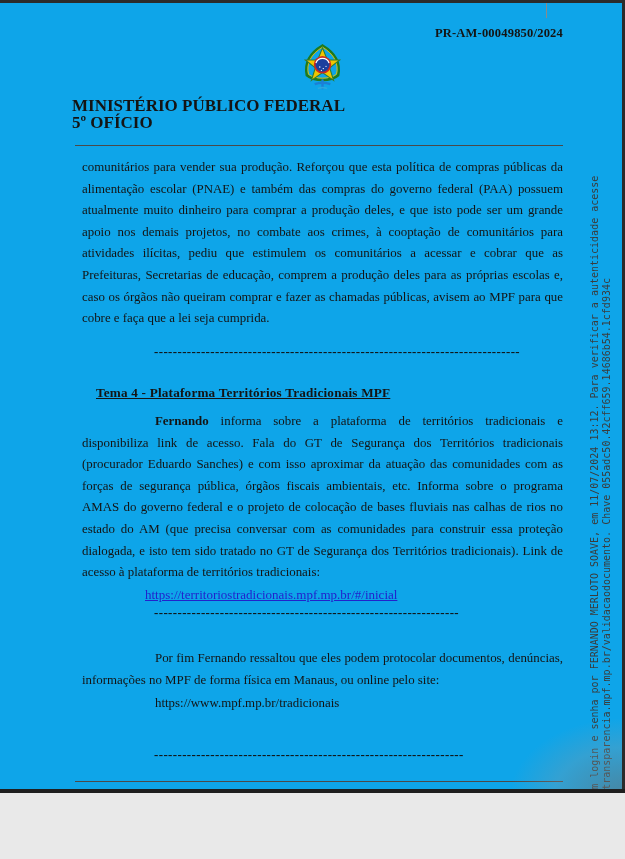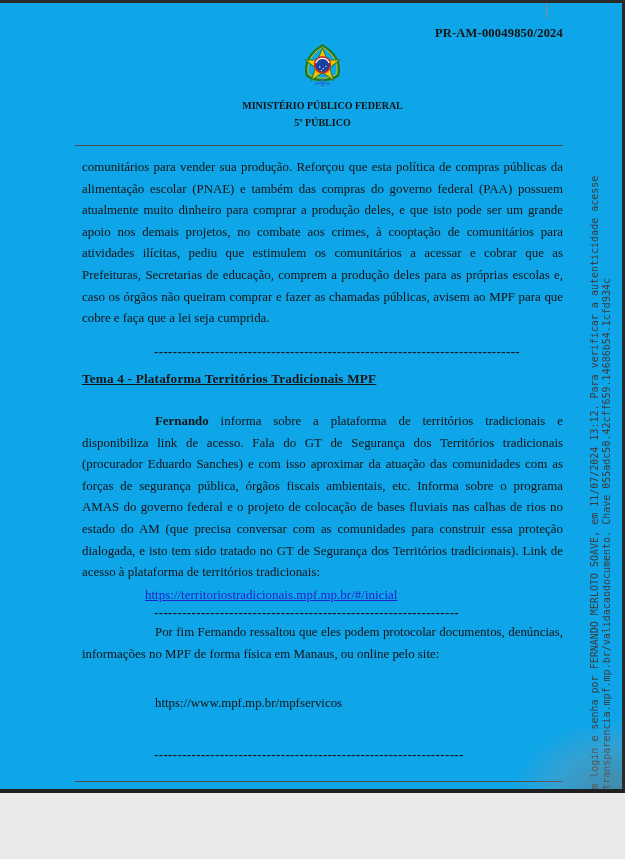--- a/index.html
+++ b/index.html
@@ -22,42 +22,42 @@
   }
 
   .protocol {
     position:absolute; top:26px; right:62px;
     font-weight:bold; font-size:12.5px; letter-spacing:.2px;
   }
 
   .crest { position:absolute; top:44px; left:82px; width:481px; text-align:center; }
   .org-block {
     position:absolute; top:97px; left:72px; width:501px;
-    text-align:center; font-weight:bold; font-size:10px; line-height:17px;
+    text-align:left; font-weight:bold; font-size:17px; line-height:17px;
   }
   .header-rule {
     position:absolute; top:145px; left:75px; width:488px; height:0;
     border-top:1.6px solid #4a4a4a;
   }
 
   .para {
     position:absolute; left:82px; width:481px; margin:0;
     font-size:12.9px; line-height:21.6px; text-align:justify;
   }
   .indent { text-indent:73px;font-family:Liberation Serif, serif; }
   .bold { font-weight:bold; }
 
   .sep {
     position:absolute; left:154px; margin:0;
     font-size:12.9px; font-weight:bold; letter-spacing:0.4px; color:#111;
     white-space:nowrap;
   }
 
   .tema {
-    position:absolute; left:82px; margin:0;
+    position:absolute; left:82px; margin:14px;
     font-size:13.2px; font-weight:bold; text-decoration:underline;
     letter-spacing:.2px;
   }
 
   .link-line { position:absolute; left:141px; margin:4px; font-size:13px; }
   .doc-link { color:#2222cc; text-decoration:underline; cursor:pointer; }
   .url-line { position:absolute; left:155px; margin:0; font-size:12.9px; color:#141414; }
 
   .footer-rule {
     position:absolute; top:781px; left:75px; width:488px; height:0;
@@ -108,40 +108,40 @@
       <circle cx="28.5" cy="33.8" r="0.7" fill="#ffffff"></circle>
 
       <rect x="28.5" y="45" width="3" height="13" rx="1" fill="#1c7fd6"></rect>
       <path d="M20 51.5 C26 49.5 34 49.5 40 51.5" fill="none" stroke="#1c7fd6" stroke-width="3"></path>
       <path d="M24 57 C28 55.5 32 55.5 36 57" fill="none" stroke="#2aa9e0" stroke-width="2.2"></path>
     </svg>
   </div>
 
   <div class="org-block">
     <div>MINISTÉRIO PÚBLICO FEDERAL</div>
-    <div>5º PÚBLICO</div>
+    <div>5º OFÍCIO</div>
   </div>
 
   <div class="header-rule"></div>
 
   <p class="para" style="top:157px">comunitários para vender sua produção. Reforçou que esta política de compras públicas da alimentação escolar (PNAE) e também das compras do governo federal (PAA) possuem atualmente muito dinheiro para comprar a produção deles, e que isto pode ser um grande apoio nos demais projetos, no combate aos crimes, à cooptação de comunitários para atividades ilícitas, pediu que estimulem os comunitários a acessar e cobrar que as Prefeituras, Secretarias de educação, comprem a produção deles para as próprias escolas e, caso os órgãos não queiram comprar e fazer as chamadas públicas, avisem ao MPF para que cobre e faça que a lei seja cumprida.</p>
 
   <p class="sep" style="top:345px">------------------------------------------------------------------------------</p>
 
   <h2 class="tema" style="top:371px">Tema 4 - Plataforma Territórios Tradicionais MPF</h2>
 
   <p class="para indent" style="top:411px"><span class="bold">Fernando</span><span> informa sobre a plataforma de territórios tradicionais e disponibiliza link de acesso. Fala do GT de Segurança dos Territórios tradicionais (procurador Eduardo Sanches) e com isso aproximar da atuação das comunidades com as forças de segurança pública, órgãos fiscais ambientais, etc. Informa sobre o programa AMAS do governo federal e o projeto de colocação de bases fluviais nas calhas de rios no estado do AM (que precisa conversar com as comunidades para construir essa proteção dialogada, e isto tem sido tratado no GT de Segurança dos Territórios tradicionais). Link de acesso à plataforma de territórios tradicionais:</span></p>
 
   <p class="link-line" style="top:583px"><a class="doc-link">https://territoriostradicionais.mpf.mp.br/#/inicial</a></p>
 
   <p class="sep" style="top:606px">-----------------------------------------------------------------</p>
 
-  <p class="para indent" style="top:622px">Por fim Fernando ressaltou que eles podem protocolar documentos, denúncias, informações no MPF de forma física em Manaus, ou online pelo site:</p>
+  <p class="para indent" style="top:648px">Por fim Fernando ressaltou que eles podem protocolar documentos, denúncias, informações no MPF de forma física em Manaus, ou online pelo site:</p>
 
-  <p class="url-line" style="top:696px">https://www.mpf.mp.br/mpfservicos</p>
+  <p class="url-line" style="top:696px">https://www.mpf.mp.br/tradicionais</p>
 
   <p class="sep" style="top:748px">------------------------------------------------------------------</p>
 
   <div class="footer-rule"></div>
 
   <p class="footer"><span class="bold">Tema:</span><span> Avenida André Araújo, nº 358, Adrianópolis, CEP 69057-025 Tel: (92) 2129-4695 &lt;pram-oficio5@mpf.mp.br&gt;</span></p>
 
   <div class="page-number">Página 12 de 16</div>
 
   <div class="sig-strip">

